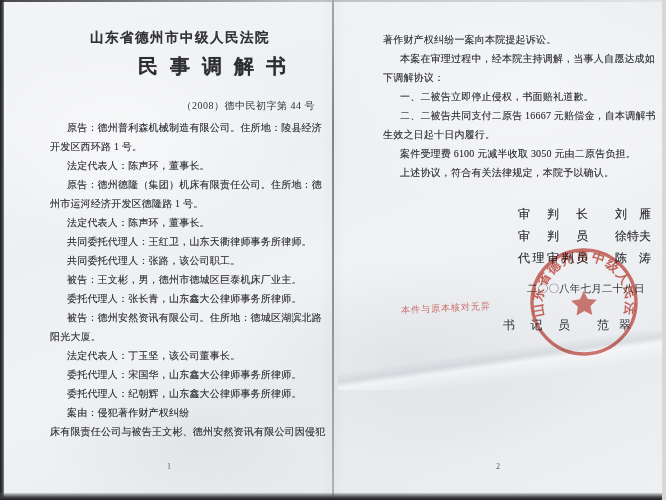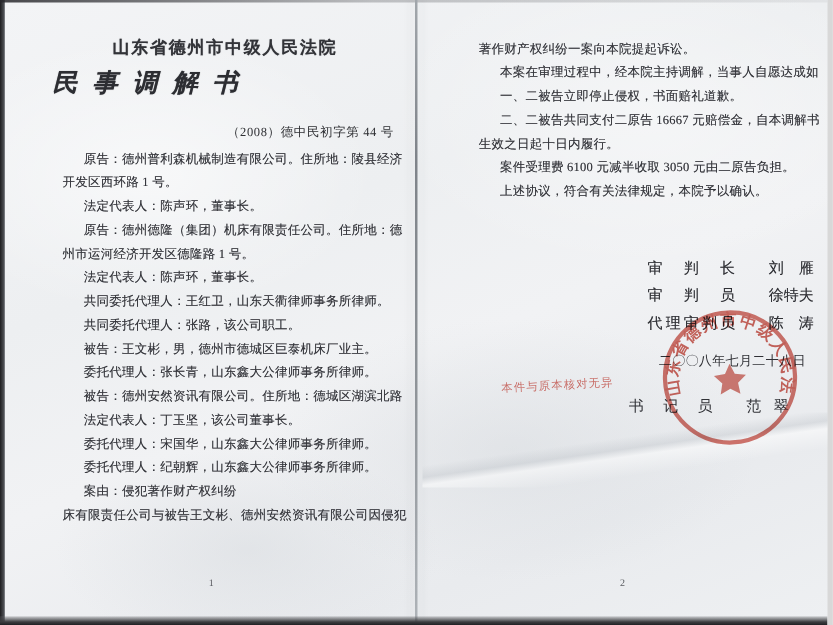--- a/index.html
+++ b/index.html
@@ -26,23 +26,23 @@
                  box-shadow:-4px 0 6px rgba(60,64,70,0.08), 4px 0 6px rgba(60,64,70,0.07); }
   .crease {
     position:absolute; left:338px; top:330px; width:328px; height:60px;
     background:linear-gradient(172deg, rgba(255,255,255,0) 40%, rgba(185,190,196,0.35) 49%, rgba(255,255,255,0.5) 55%, rgba(255,255,255,0) 70%);
     pointer-events:none;
   }
   
   .court-title { position:absolute; left:30px; top:29px; width:300px; text-align:center;
                  font-size:13.5px; font-weight:bold; letter-spacing:1.5px; color:#323338;
                  text-shadow:0 0 0.6px rgba(40,40,45,0.55); }
-  .doc-title   { position:absolute; left:30px; top:53px; width:268px; text-align:left;
+  .doc-title   { position:absolute; left:30px; top:53px; width:268px; text-align:right;
                  font-size:20px; font-weight:bold; letter-spacing:12px; text-indent:12px;
-                 color:#2c2d32; text-shadow:0 0 0.7px rgba(40,40,45,0.6);font-style:italic; }
+                 color:#2c2d32; text-shadow:0 0 0.7px rgba(40,40,45,0.6); }
   .case-number { position:absolute; left:30px; top:99px; width:285px; text-align:right;
                  font-size:10px; letter-spacing:0.5px; }
   .lines { position:absolute; font-size:10px; line-height:19px; letter-spacing:0.2px;
            color:#34353b; text-shadow:0 0 0.5px rgba(44,45,50,0.5); }
   .left-lines  { left:50px; top:118px; width:276px; }
   .right-lines { left:383px; top:30px; width:260px; }
   .tline { height:19px; white-space:nowrap; }
   .tline.ind { text-indent:17px; }
   
   .sig-row { position:absolute; font-size:12px; color:#303136; text-shadow:0 0 0.5px rgba(44,45,50,0.5); }
@@ -82,34 +82,36 @@
       <div class="tline">开发区西环路 1 号。</div>
       <div class="tline ind">法定代表人：陈声环，董事长。</div>
       <div class="tline ind">原告：德州德隆（集团）机床有限责任公司。住所地：德</div>
       <div class="tline">州市运河经济开发区德隆路 1 号。</div>
       <div class="tline ind">法定代表人：陈声环，董事长。</div>
       <div class="tline ind">共同委托代理人：王红卫，山东天衢律师事务所律师。</div>
       <div class="tline ind">共同委托代理人：张路，该公司职工。</div>
       <div class="tline ind">被告：王文彬，男，德州市德城区巨泰机床厂业主。</div>
       <div class="tline ind">委托代理人：张长青，山东鑫大公律师事务所律师。</div>
       <div class="tline ind">被告：德州安然资讯有限公司。住所地：德城区湖滨北路</div>
+      <div class="tline">阳光大厦。</div>
       <div class="tline ind">法定代表人：丁玉坚，该公司董事长。</div>
       <div class="tline ind">委托代理人：宋国华，山东鑫大公律师事务所律师。</div>
       <div class="tline ind">委托代理人：纪朝辉，山东鑫大公律师事务所律师。</div>
       <div class="tline ind">案由：侵犯著作财产权纠纷</div>
       <div class="tline">床有限责任公司与被告王文彬、德州安然资讯有限公司因侵犯</div>
     </div>
 
     <div class="page-num p1">1</div>
   </div>
 
   <div>
     <div class="lines right-lines">
       <div class="tline">著作财产权纠纷一案向本院提起诉讼。</div>
       <div class="tline ind">本案在审理过程中，经本院主持调解，当事人自愿达成如</div>
+      <div class="tline">下调解协议：</div>
       <div class="tline ind">一、二被告立即停止侵权，书面赔礼道歉。</div>
       <div class="tline ind">二、二被告共同支付二原告 16667 元赔偿金，自本调解书</div>
       <div class="tline">生效之日起十日内履行。</div>
       <div class="tline ind">案件受理费 6100 元减半收取 3050 元由二原告负担。</div>
       <div class="tline ind">上述协议，符合有关法律规定，本院予以确认。</div>
     </div>
 
     <div class="sig-row" style="left:518px; top:206px;">
       <span class="sig-role">审判长</span><span class="sig-name">刘雁</span>
     </div>

